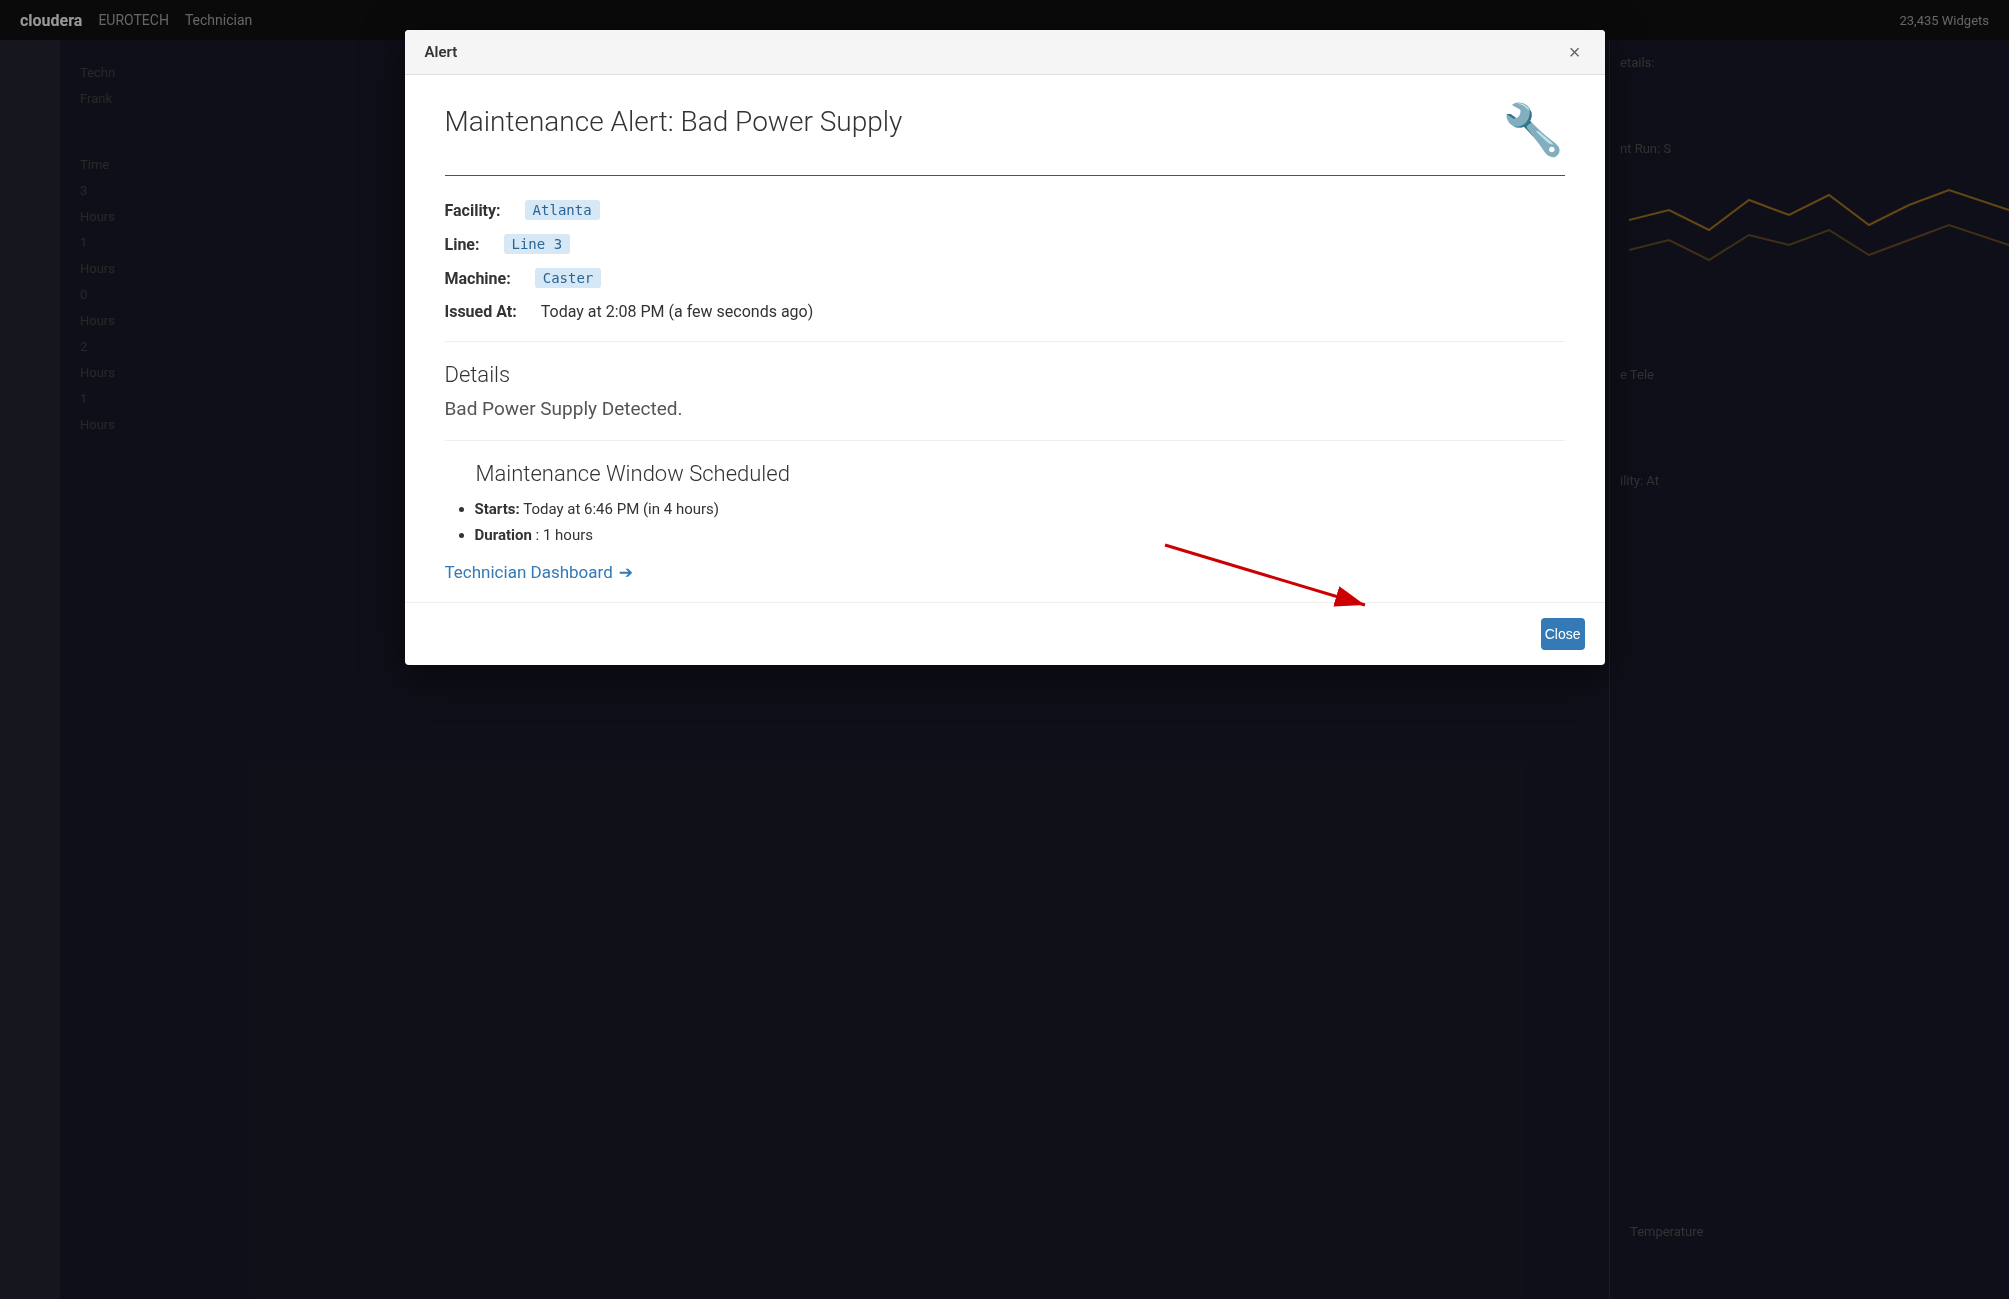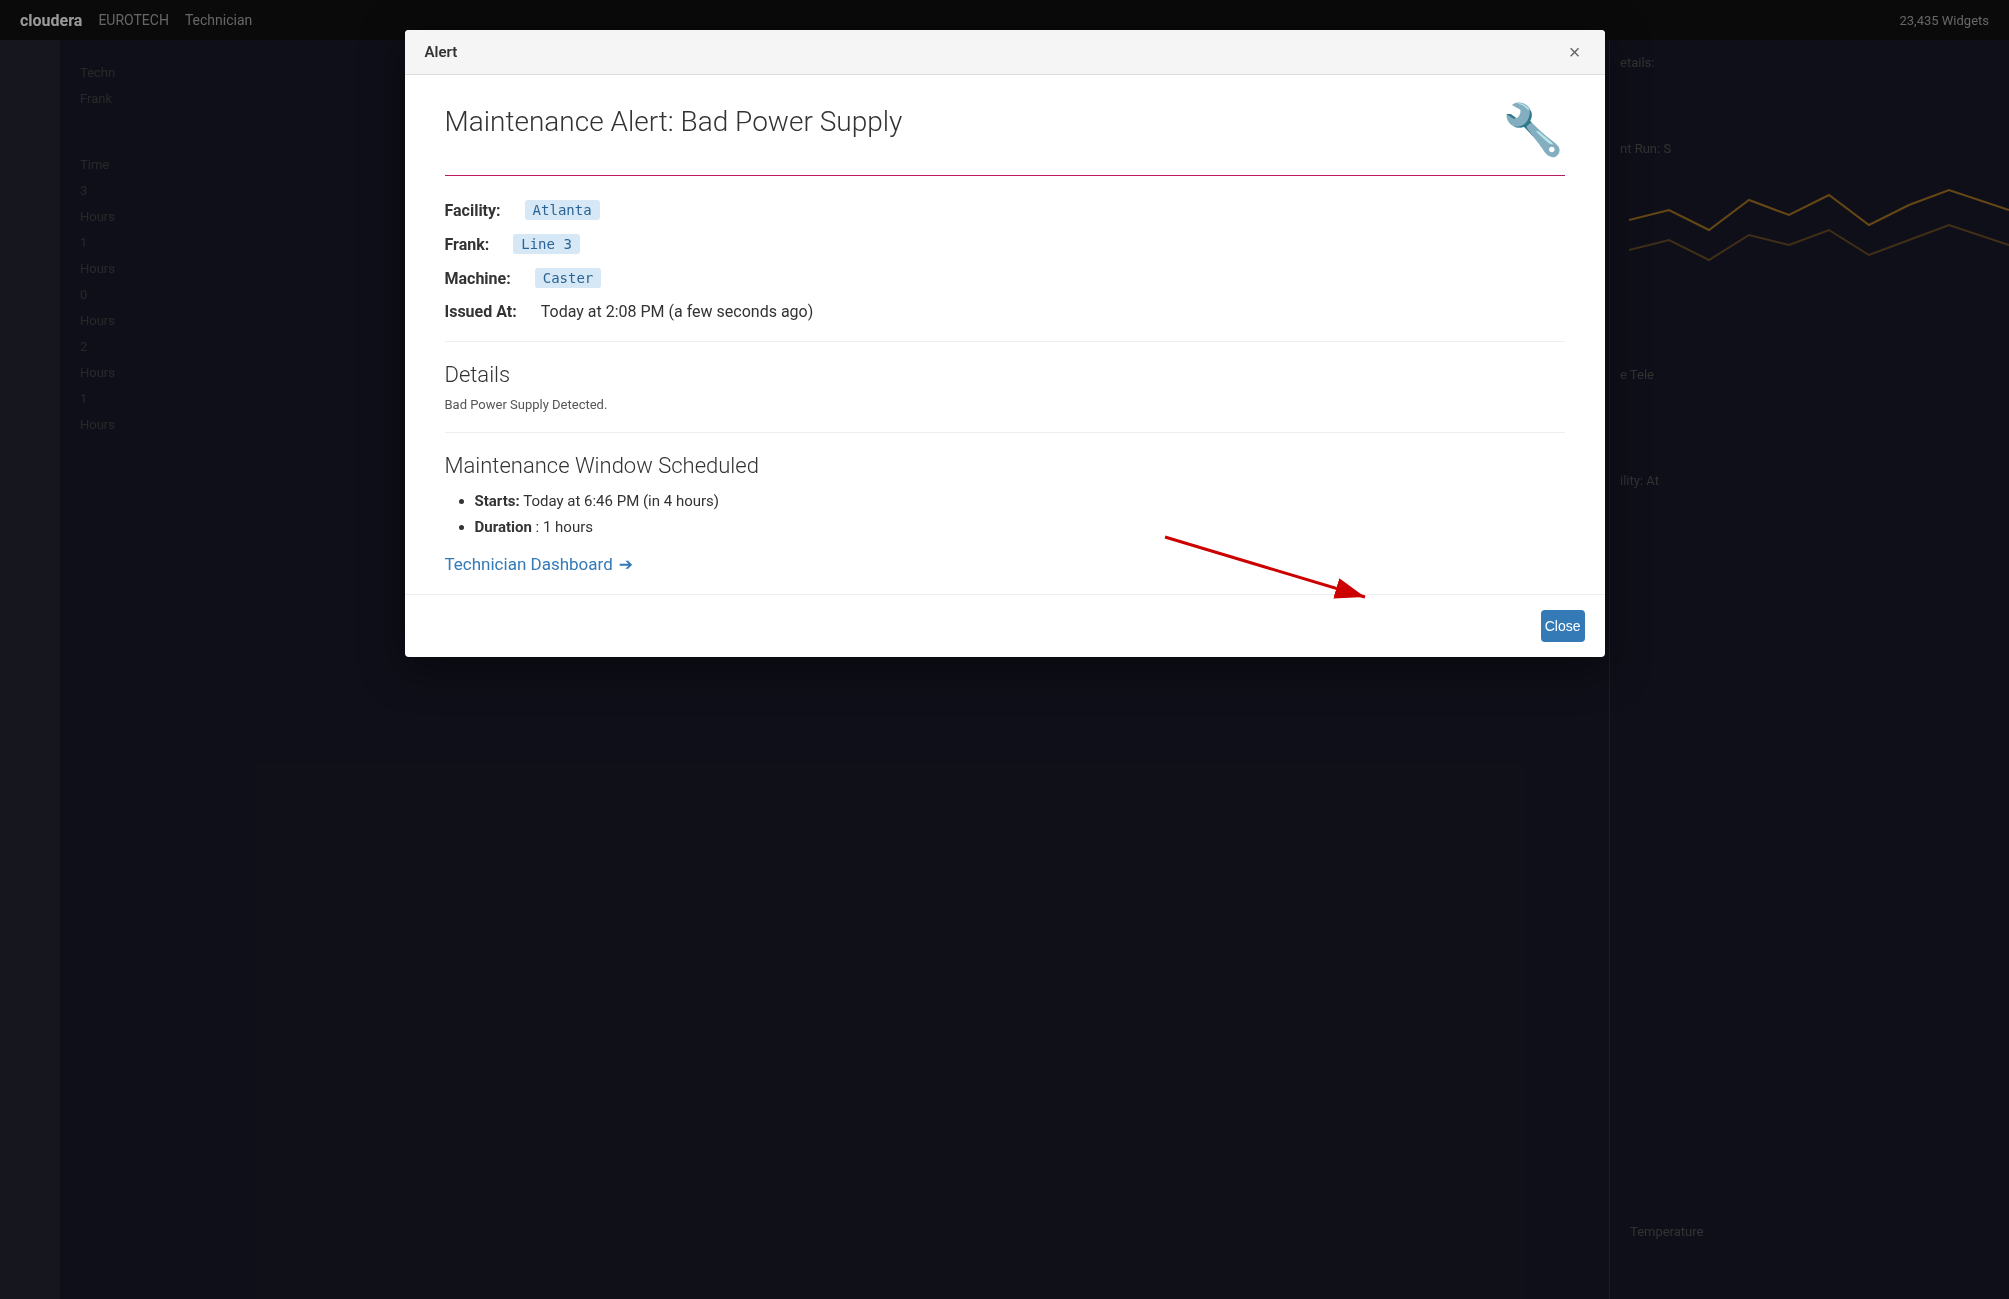--- a/index.html
+++ b/index.html
@@ -205,33 +205,34 @@
     }
 
     .details-title {
       font-size: 22px;
       font-weight: 300;
       color: #333;
       margin-bottom: 10px;
     }
 
     .details-text {
-      font-size: 13px;
+      font-size: 19px;
       color: #555;
     }
 
     .modal-maintenance {
       padding-top: 20px;
     }
 
     .maintenance-title {
       font-size: 22px;
       font-weight: 300;
       color: #333;
       margin-bottom: 14px;
+      margin-left: 31px;
     }
 
     .maintenance-list {
       list-style: disc;
       padding-left: 30px;
       margin-bottom: 18px;
     }
 
     .maintenance-list li {
       font-size: 15px;
@@ -337,21 +338,21 @@
         <h2 class="modal-main-title">Maintenance Alert: Bad Power Supply</h2>
         <span class="wrench-icon">🔧</span>
       </div>
 
       <div class="modal-meta">
         <div class="meta-row">
           <span class="meta-label">Facility:</span>
           <span class="meta-badge">Atlanta</span>
         </div>
         <div class="meta-row">
-          <span class="meta-label">Frank:</span>
+          <span class="meta-label">Line:</span>
           <span class="meta-badge">Line 3</span>
         </div>
         <div class="meta-row">
           <span class="meta-label">Machine:</span>
           <span class="meta-badge">Caster</span>
         </div>
         <div class="meta-row">
           <span class="meta-label">Issued At:</span>
           <span class="meta-value">Today at 2:08 PM (a few seconds ago)</span>
         </div>

